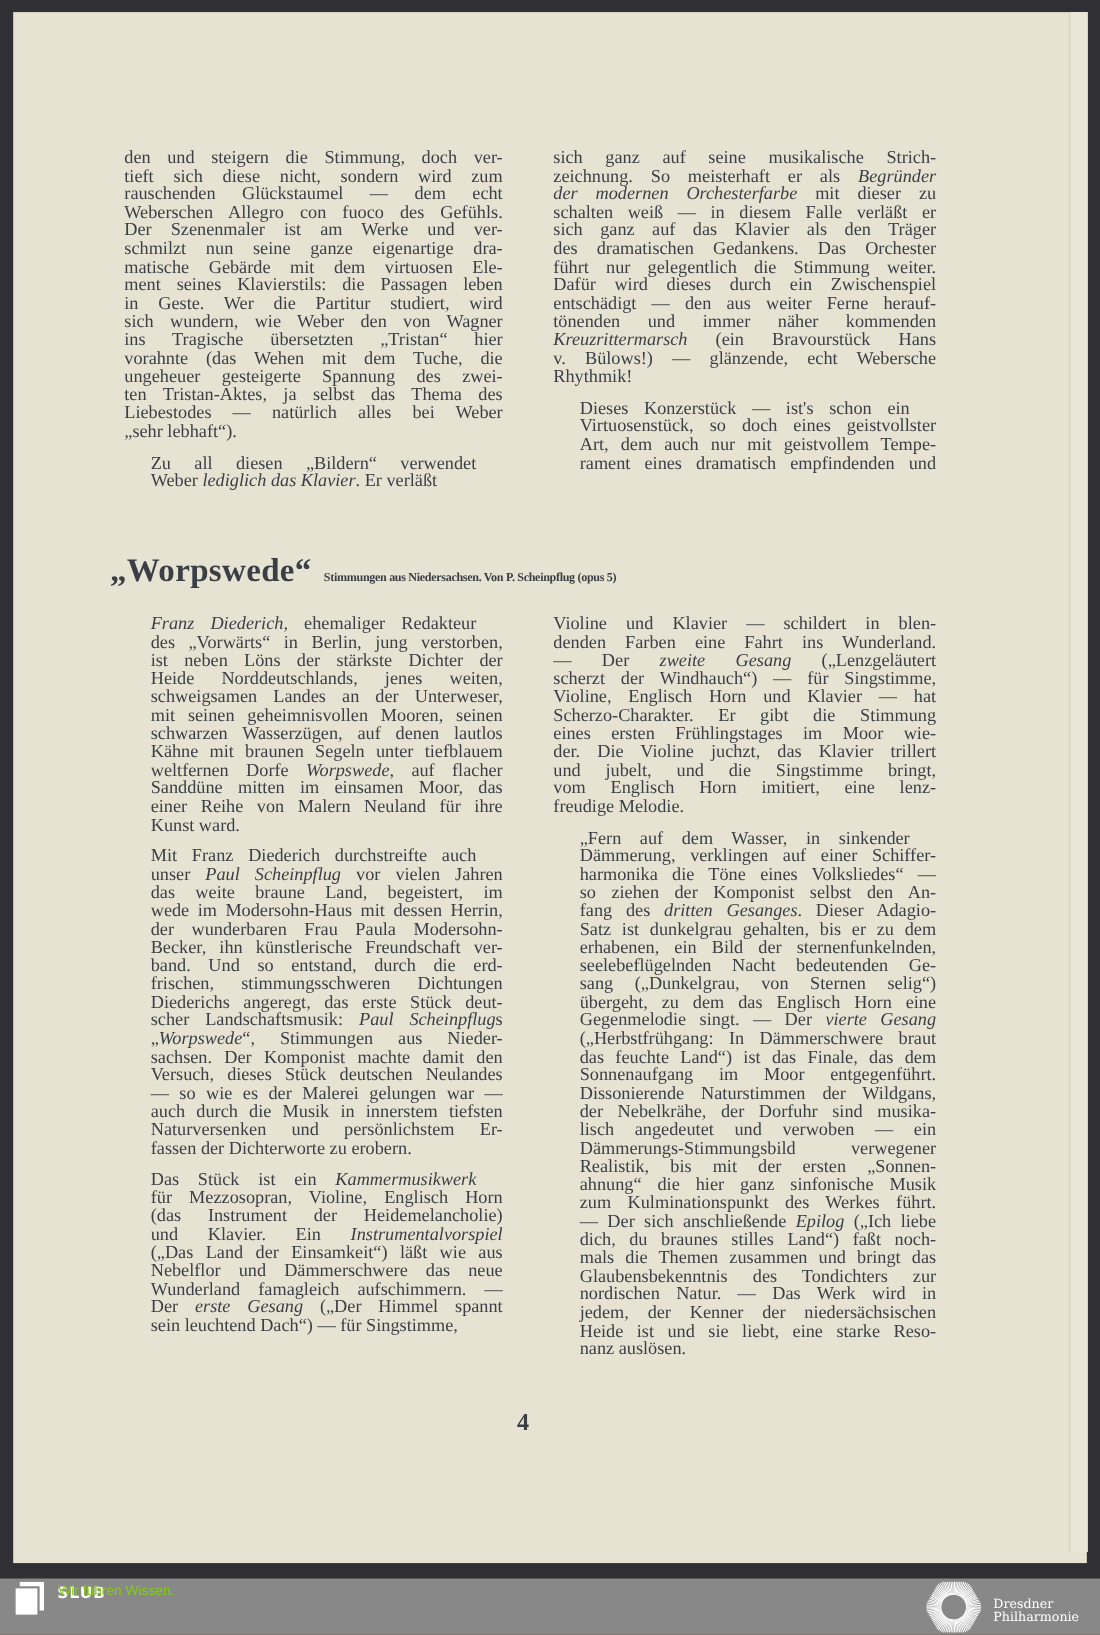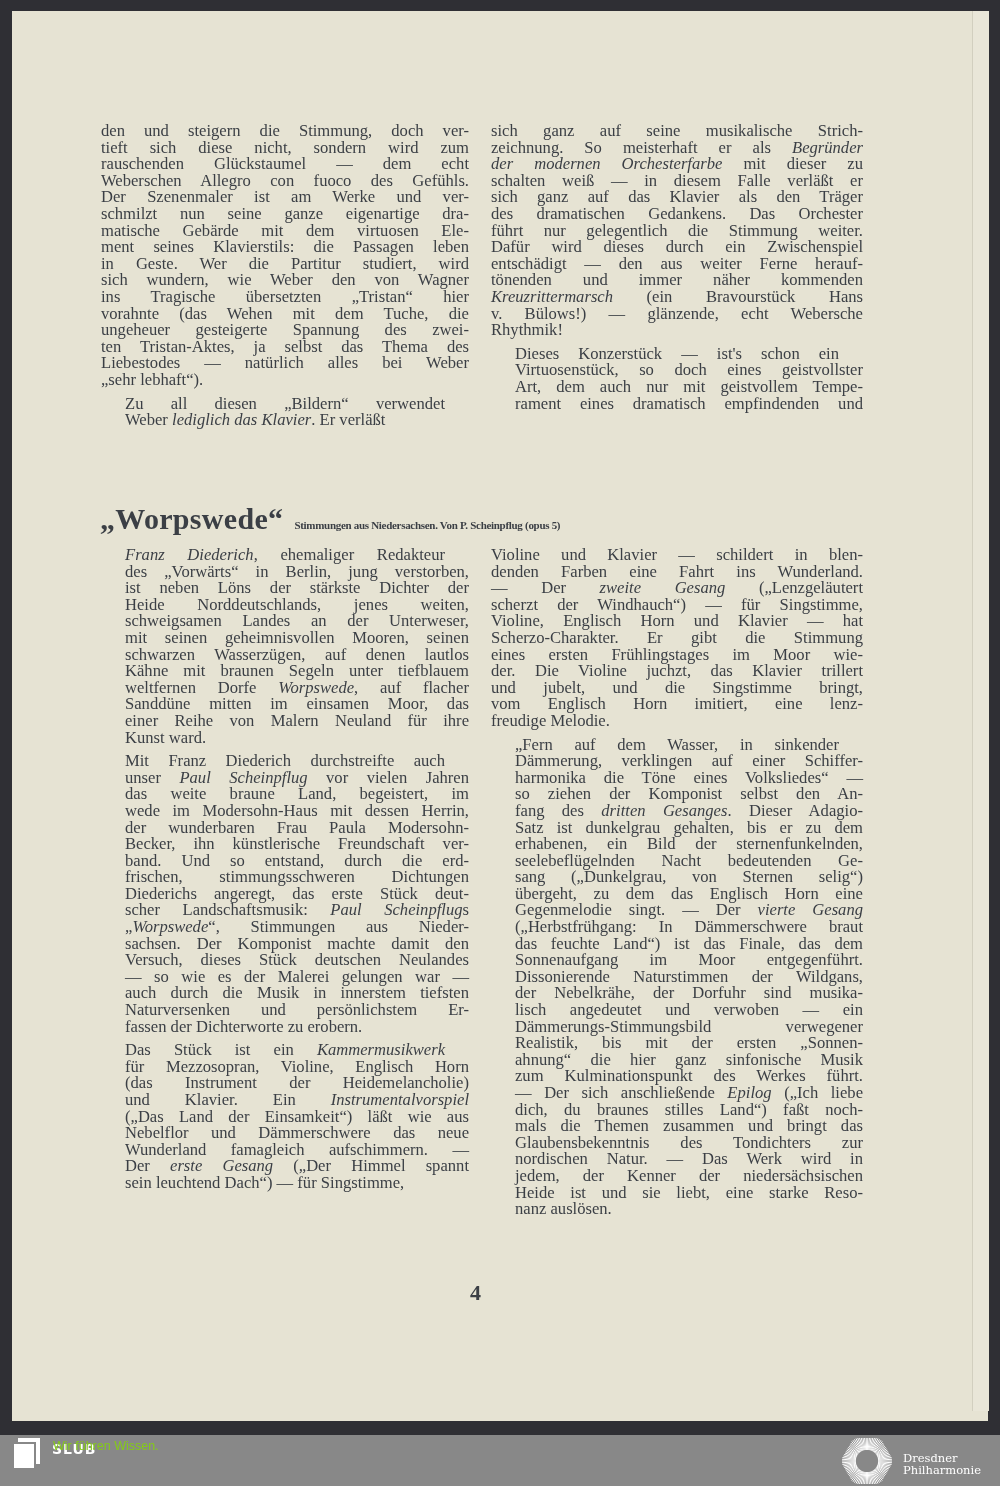--- a/index.html
+++ b/index.html
@@ -1,20 +1,20 @@
 <!DOCTYPE html>
 <html><head>
 <meta charset="utf-8">
 <style>
   html, body { margin:0; padding:0; }
   body { width:1000px; height:1486px; background:#2f2f34; position:relative; overflow:hidden; font-family:"DejaVu Serif", "Liberation Serif", serif; }
   .paper { position:absolute; left:12px; top:11px; width:976px; height:1410px; background:#e6e3d3; }
   .paper-edge { position:absolute; left:972px; top:11px; width:16px; height:1400px; background:#e9e6d8; border-left:1px solid #d2cfbf; }
   .col { position:absolute; color:#3b3f45; font-family:"Liberation Serif", "DejaVu Serif", serif; font-size:16.6px; line-height:16.6px; text-align:justify; }
-  .col p { margin:0; }
+  .col p { margin:12px; }
   .col p.ind { text-indent:24px; }
   .col p.gap { margin-top:7px; }
   .col .l { display:block; text-align:justify; text-align-last:justify; white-space:nowrap; }
   .col .l.last { text-align-last:left; }
   .col i { font-style:italic; }
   #c1 { left:101px; top:123px; width:368px; }
   #c2 { left:491px; top:123px; width:372px; }
   #c3 { left:101px; top:547px; width:368px; }
   #c4 { left:491px; top:547px; width:372px; }
   .title { position:absolute; left:100px; top:502px; color:#3b3f45; white-space:nowrap; }

